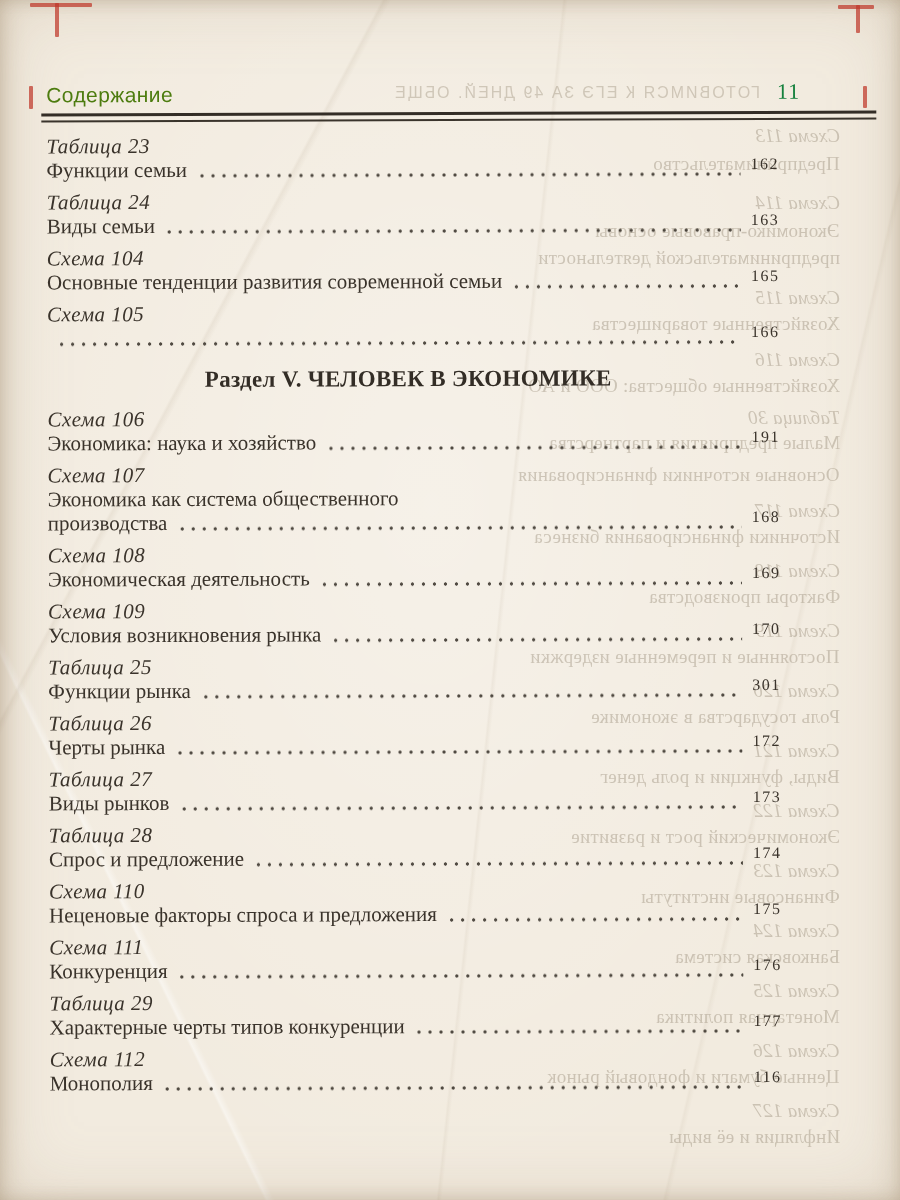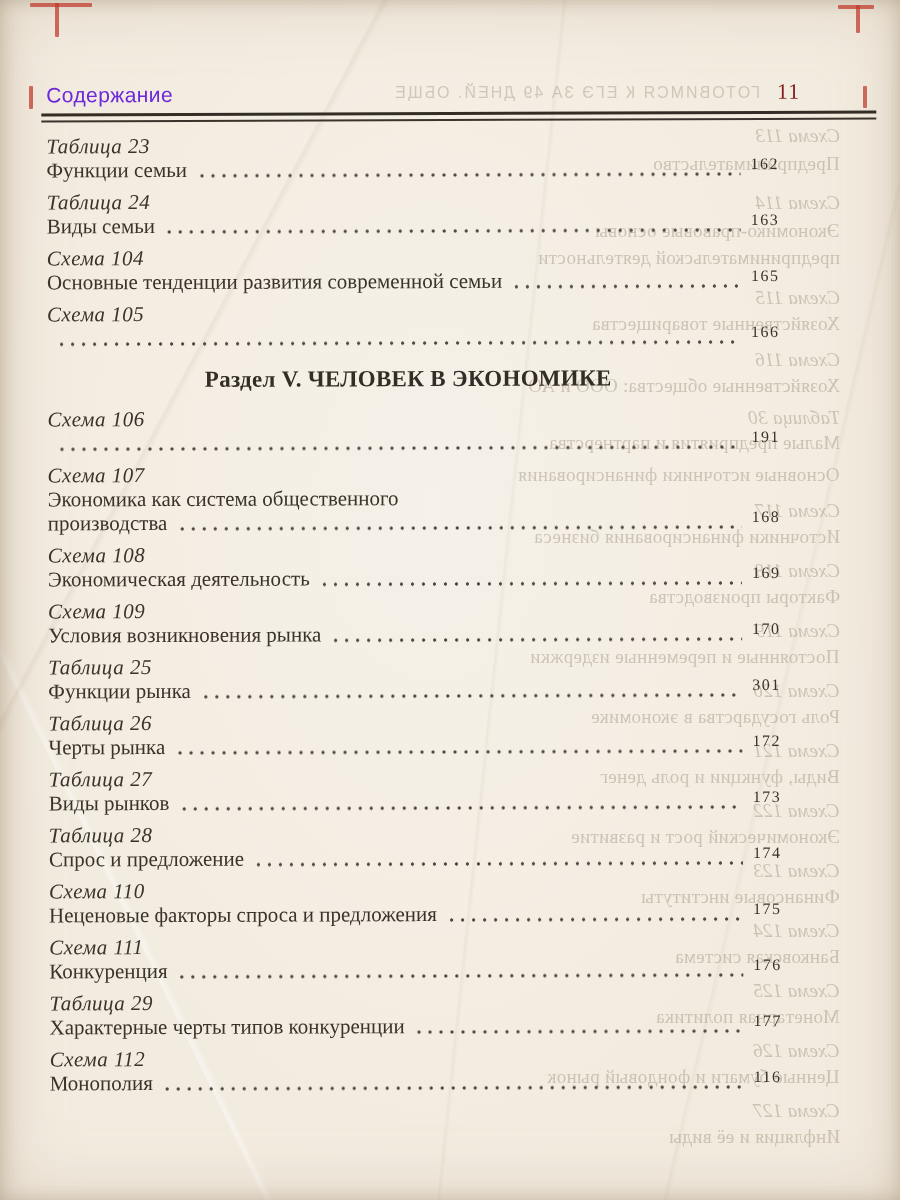--- a/index.html
+++ b/index.html
@@ -35,23 +35,23 @@
   .ghost-header {
     font-family:"Liberation Sans","DejaVu Sans",sans-serif;
     font-size:16px; letter-spacing:2px; color:rgba(150,136,116,.38);
   }
 
   .content { position:absolute; inset:0; padding:80px 96px 0 48px; transform:rotate(-0.2deg); }
 
   .header-row { display:flex; justify-content:space-between; align-items:flex-end; }
   .header-title {
     font-family:"Liberation Sans","DejaVu Sans",sans-serif;
-    font-size:21px; color:#6d28d9; letter-spacing:.4px;
-  }
-  .header-page { font-size:22px; color:#7f1d1d; letter-spacing:1px; padding-right:2px; }
+    font-size:21px; color:#4d7c0f; letter-spacing:.4px;
+  }
+  .header-page { font-size:22px; color:#15803d; letter-spacing:1px; padding-right:2px; }
 
   .rule {
     margin:6px -74px 0 -5px; height:9px; box-sizing:border-box;
     border-top:3px solid #332d26; border-bottom:2px solid #3a342c;
   }
 
   #toc { margin-top:12px; color:var(--ink,#3a332b); }
   .entry { margin-bottom:8px; }
   .entry-label { font-style:italic; font-size:21px; line-height:24px; letter-spacing:.5px; }
   .entry-line1 { font-size:21px; line-height:24px; }
@@ -164,20 +164,21 @@
       <span class="entry-page">166</span>
     </div>
   </div>
 
   <div class="section-heading">Раздел V. ЧЕЛОВЕК В ЭКОНОМИКЕ</div>
 
   <div class="entry">
     <div class="entry-label">Схема 106</div>
 
     <div class="entry-row">
+      <span class="entry-title">Экономика: наука и хозяйство</span>
       <span class="leader"></span>
       <span class="entry-page">191</span>
     </div>
   </div>
 
   <div class="entry">
     <div class="entry-label">Схема 107</div>
     <div class="entry-line1">Экономика как система общественного</div>
     <div class="entry-row">
       <span class="entry-title">производства</span>

